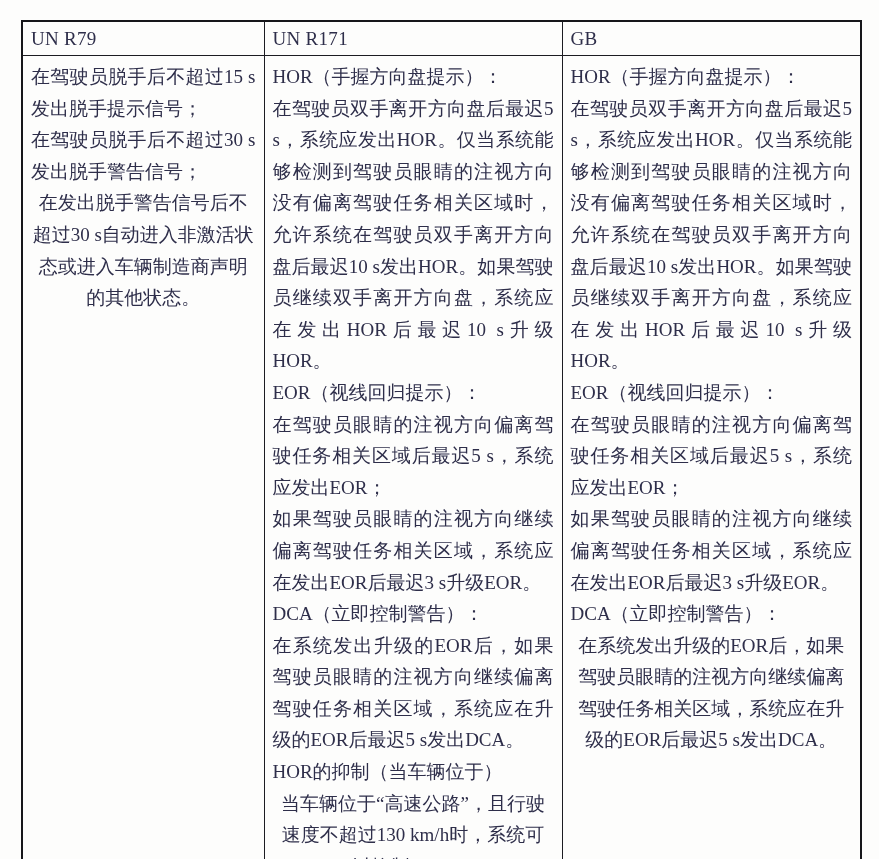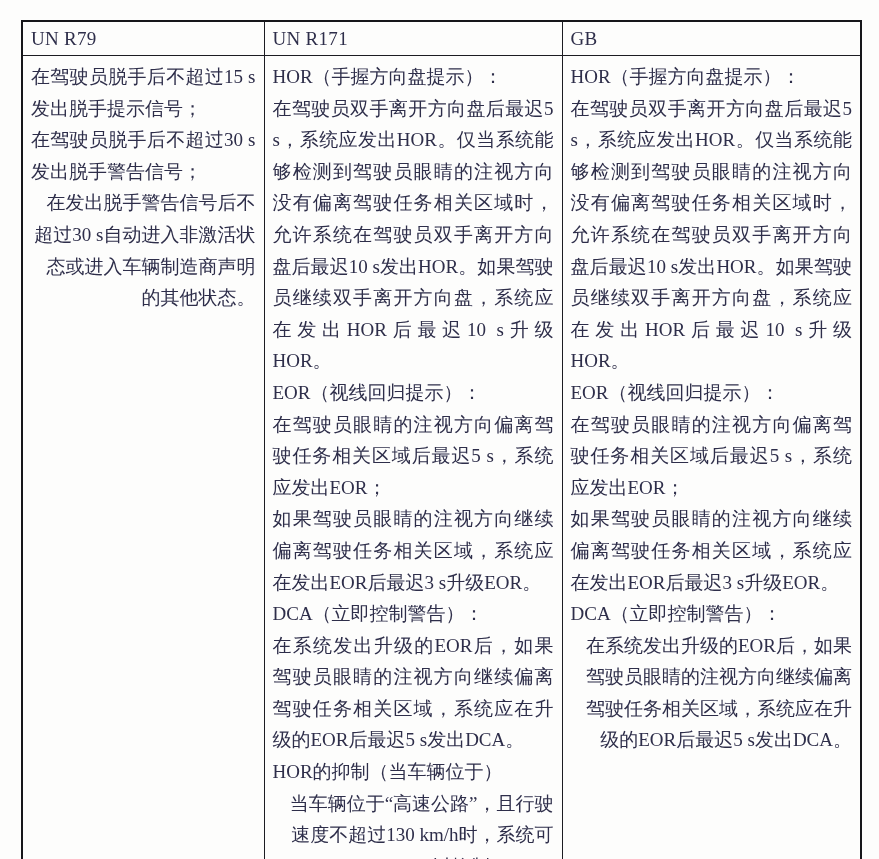--- a/index.html
+++ b/index.html
@@ -52,21 +52,21 @@
     font-size: 19px;
     line-height: 31.6px;
   }
   td.cell p {
     margin: 0;
     text-align: justify;
     text-justify: inter-ideograph;
     font-family: Liberation Serif, serif;
   }
   td.cell p:last-child {
-    text-align: right;
+    text-align: center;
   }
 </style>
 </head>
 <body>
 
 <div class="page">
   <table class="cmp">
     <colgroup>
       <col class="c1">
       <col class="c2">

